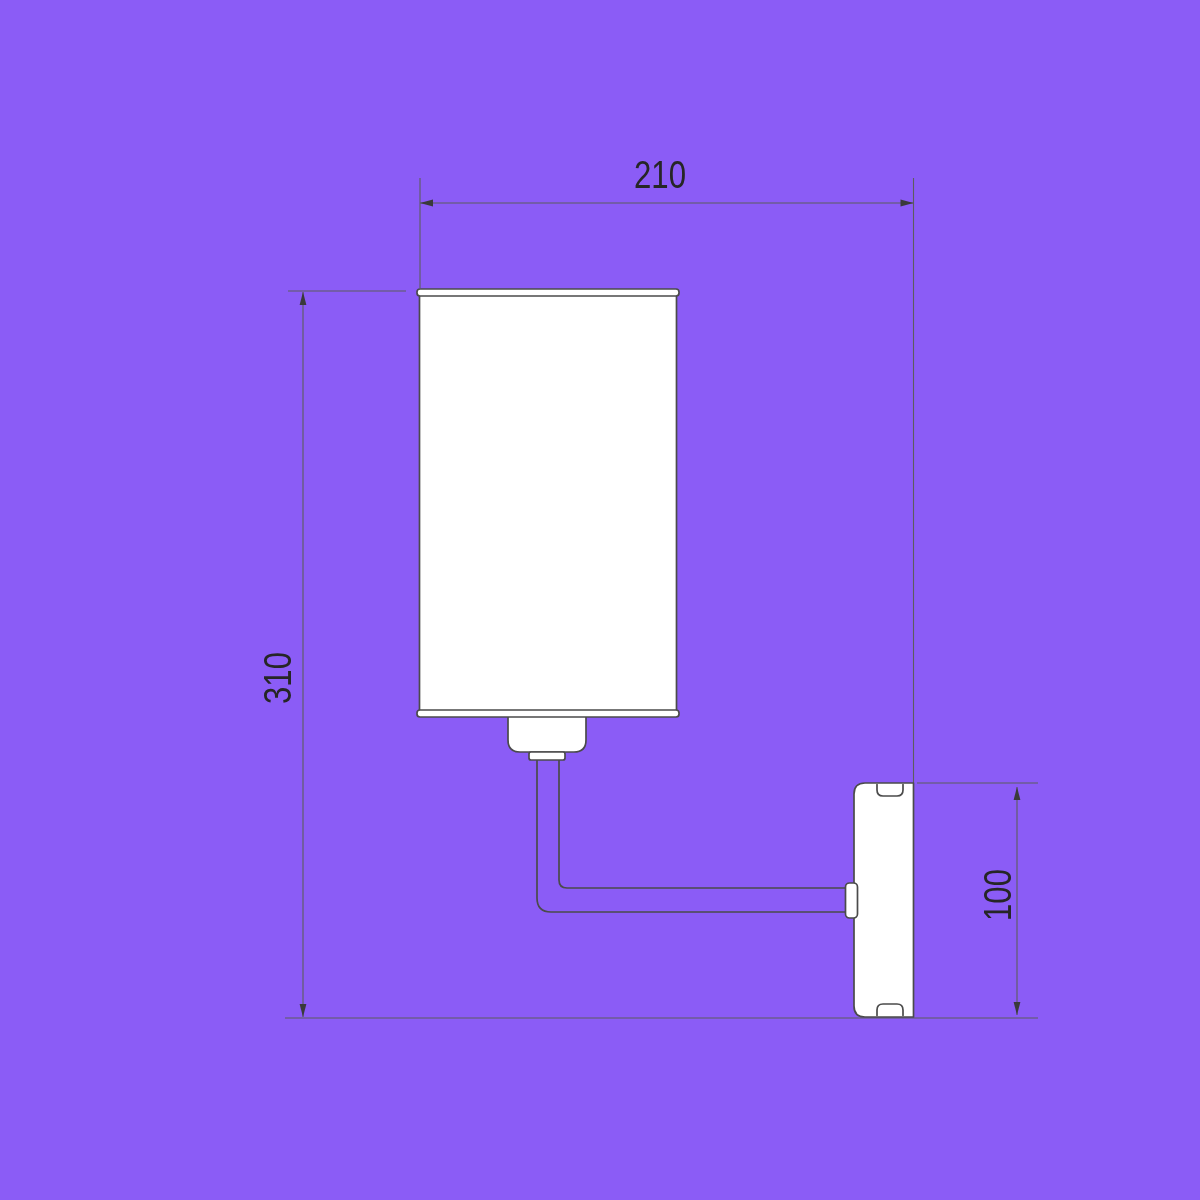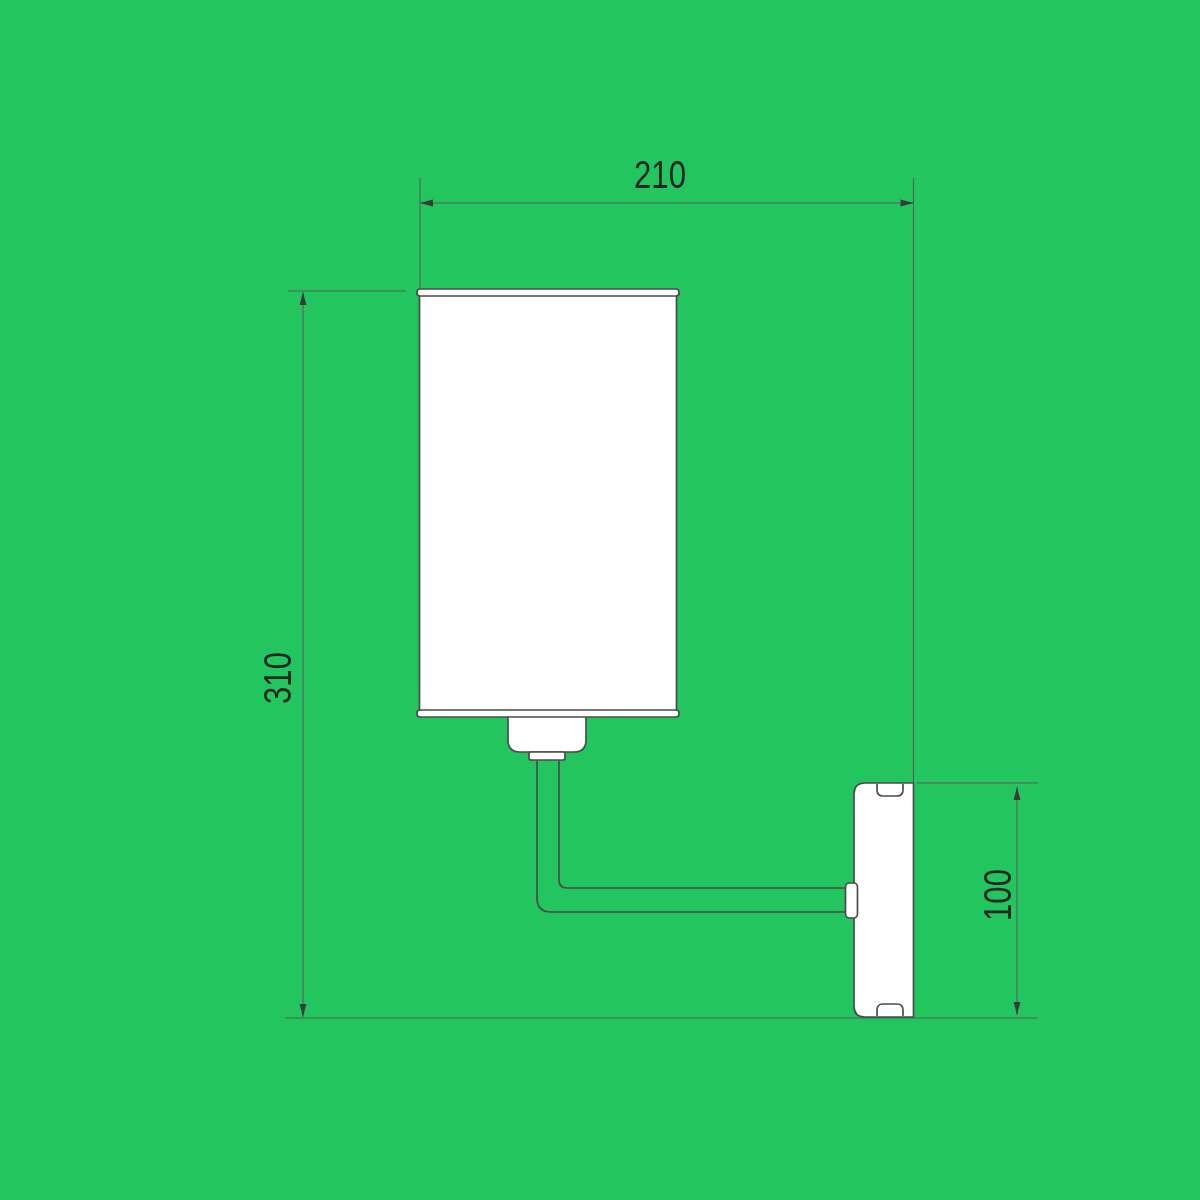--- a/index.html
+++ b/index.html
@@ -8,21 +8,21 @@
     background: #ffffff;
     width: 1200px;
     height: 1200px;
     overflow: hidden;
     font-family: "Liberation Sans", sans-serif;
   }
   .drawing-wrap {
     position: relative;
     width: 1200px;
     height: 1200px;
-    background: #22c55e;
+    background: #8b5cf6;
   }
   svg { display: block; }
 
   
   .obj {
     stroke: #4b4b4b;
     stroke-width: 1.7;
     fill: #ffffff;
     stroke-linecap: round;
     stroke-linejoin: round;

